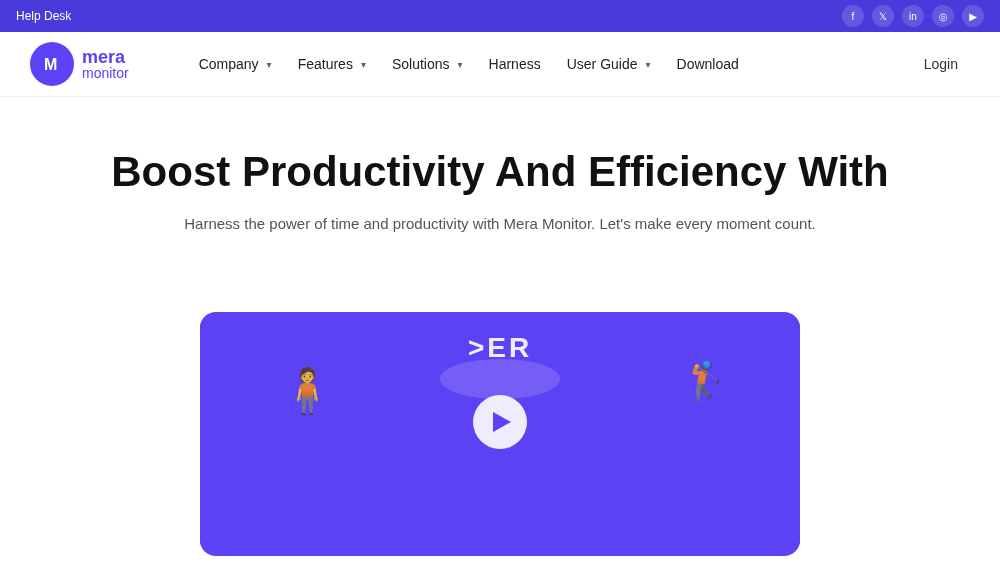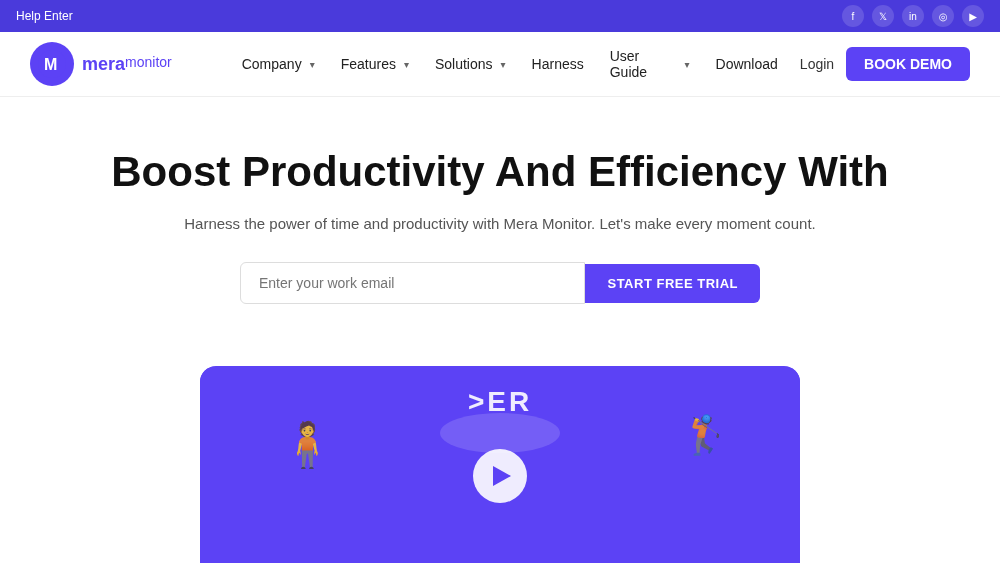--- a/index.html
+++ b/index.html
@@ -31,21 +31,21 @@
       background: #fff;
     }
     .logo { display: flex; align-items: center; gap: 8px; text-decoration: none; }
     .logo-icon {
       width: 44px; height: 44px;
       background: #5c42f5;
       border-radius: 50%;
       display: flex; align-items: center; justify-content: center;
       color: #fff; font-weight: bold; font-size: 18px;
     }
-    .logo-text { display: flex; flex-direction: row; line-height: 1; }
+    .logo-text { display: flex; flex-direction: column; line-height: 1; }
     .logo-text-top { font-size: 18px; font-weight: 700; color: #5c42f5; }
     .logo-text-bot { font-size: 14px; color: #5c42f5; font-weight: 500; }
 
     .nav-links { display: flex; align-items: center; gap: 6px; margin-left: 60px; flex: 1; }
     .nav-item {
       display: flex; align-items: center; gap: 8px;
       padding: 6px 10px; font-size: 14px; color: #222;
       cursor: pointer; border-radius: 4px;
     }
     .nav-item .chevron { font-size: 10px; color: #666; }
@@ -150,21 +150,21 @@
       border-top: 10px solid transparent;
       border-bottom: 10px solid transparent;
       border-left: 18px solid #5c42f5;
       margin-left: 4px;
     }
   </style>
 </head>
 <body>
 
 <div class="top-bar">
-  <span>Help Enter</span>
+  <span>Help Desk</span>
   <div class="top-bar-icons">
     <div class="social-icon">f</div>
     <div class="social-icon">𝕏</div>
     <div class="social-icon">in</div>
     <div class="social-icon">◎</div>
     <div class="social-icon">▶</div>
   </div>
 </div>
 
 <nav class="navbar">
@@ -200,33 +200,28 @@
     <div class="nav-item">
       <span>User Guide</span>
       <span class="chevron">▾</span>
     </div>
     <div class="nav-item">
       <span>Download</span>
     </div>
   </div>
   <div class="nav-actions">
     <div class="login-btn">Login</div>
-    <button class="book-demo-btn">BOOK DEMO</button>
   </div>
 </nav>
 
 <section class="hero">
   <h1 class="hero-title">
     <span>Boost Productivity And Efficiency With</span><br>
   </h1>
   <p class="hero-subtitle">Harness the power of time and productivity with Mera Monitor. Let's make every moment count.</p>
-  <div class="cta-form">
-    <input class="email-input" type="email" placeholder="Enter your work email" style="">
-    <button class="start-trial-btn">START FREE TRIAL</button>
-  </div>
 </section>
 
 <div style="display:flex; justify-content:center; padding: 0 200px;">
   <div class="video-section" style="width:100%; max-width:600px; min-height:244px;">
     <div class="video-bg">
 
       <div class="vid-text-top" style="top:18px; font-size:28px; letter-spacing:3px;">
         <span>&gt;ER</span>
       </div>
 

